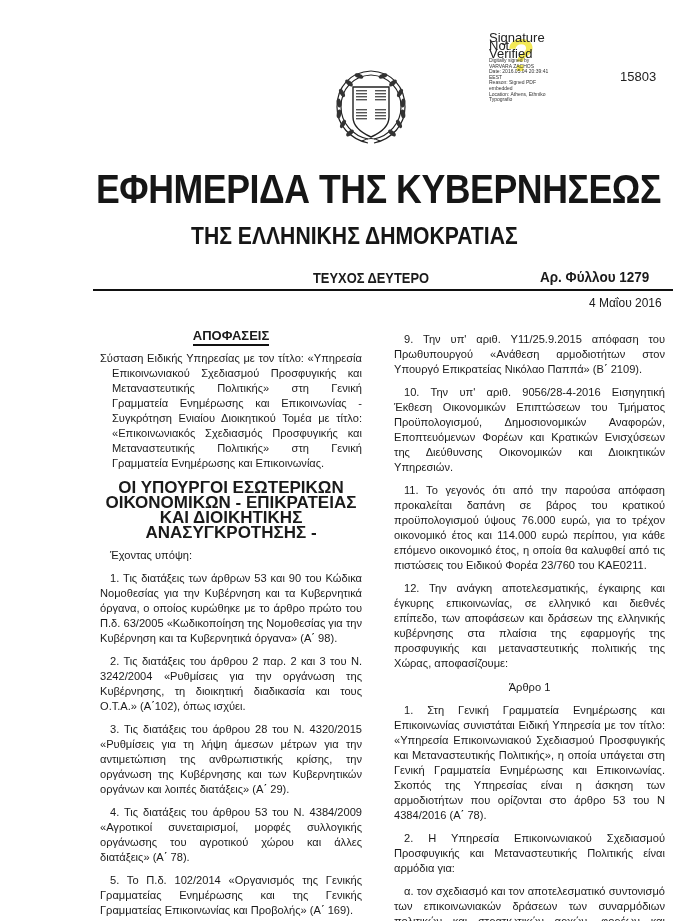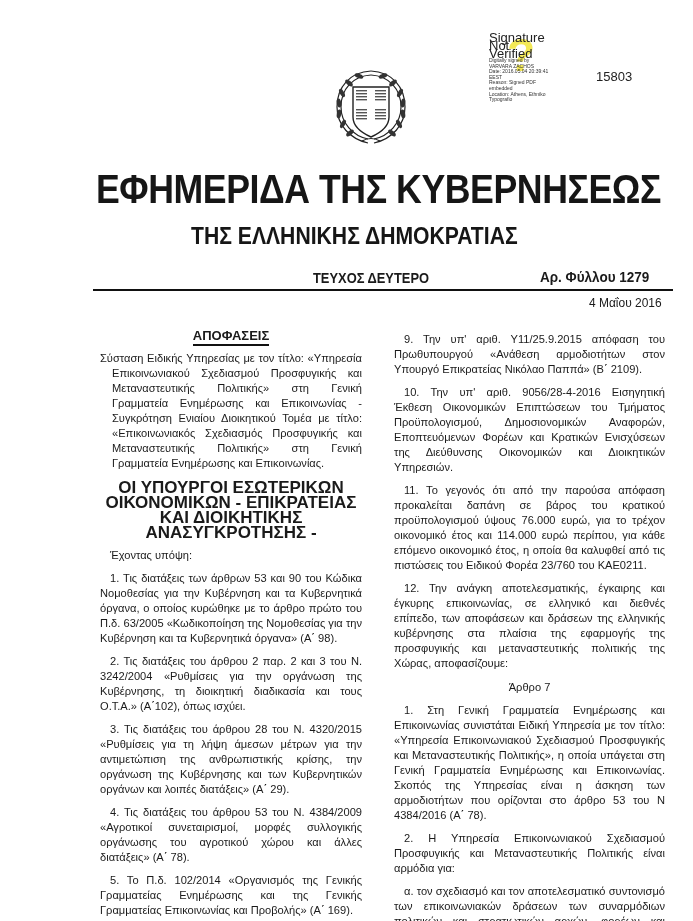--- a/index.html
+++ b/index.html
@@ -2,21 +2,21 @@
 <html><head>
 <meta charset="utf-8">
 <style>
   html, body { margin:0; padding:0; background:#ffffff; }
   body { width:693px; height:921px; position:relative; overflow:hidden; font-family:"Liberation Sans", sans-serif; color:#1a1a1a; }
   .abs { position:absolute; }
   .sig { left:489px; top:34px; width:66px; height:58px; font-size:5px; line-height:5.6px; color:#333; }
   .sig .t { font-size:13px; line-height:8px; color:#222; }
   .sig .q { position:absolute; left:18px; top:-4px; font-size:46px; font-weight:bold; color:#f2e63a; opacity:0.85; line-height:50px; z-index:0; }
   .sig .txt { position:relative; z-index:1; }
-  .pagenum { left:596px; top:69px; font-size:13px; color:#222; }
+  .pagenum { left:620px; top:69px; font-size:13px; color:#222; }
   .emblem { left:332px; top:67px; width:78px; height:80px; }
   .title1 { left:96px; top:166px; width:580px; font-size:41px; font-weight:bold; letter-spacing:-0.5px; transform:scaleX(0.87); transform-origin:left top; white-space:nowrap; color:#161616; }
   .title2 { left:191px; top:223px; font-size:23px; font-weight:bold; transform:scaleX(0.92); transform-origin:left top; white-space:nowrap; color:#161616; }
   .issue { left:313px; top:270px; font-size:14px; font-weight:bold; transform:scaleX(0.92); transform-origin:left top; white-space:nowrap; }
   .sheet { left:540px; top:268px; font-size:15px; font-weight:bold; transform:scaleX(0.9); transform-origin:left top; white-space:nowrap; }
   .rule { left:93px; top:289px; width:580px; height:2px; background:#111; }
   .date { left:589px; top:295px; font-size:13px; white-space:nowrap; transform:scaleX(0.92); transform-origin:left top; }
   .col { font-size:11.1px; line-height:15px; text-align:justify; }
   .col p { margin:8px; text-indent:10px; }
   .col p.noind { text-indent:0; }
@@ -119,19 +119,19 @@
   <p>5. Το Π.δ. 102/2014 «Οργανισμός της Γενικής Γραμματείας Ενημέρωσης και της Γενικής Γραμματείας Επικοινωνίας και Προβολής» (Α΄ 169).</p>
   <p>7. Την υπ' αριθ. Υ21/6.10.2015 απόφαση του Πρωθυπουργού «Ανάθεση αρμοδιοτήτων στον Αναπληρωτή Υπουργό Εσωτερικών και Διοικητικής Ανασυγκρότησης, Χριστόφορο Βερναρδάκη» (Β΄ 2144).</p>
 
 </div>
 
 <div class="abs col rightcol">
   <p>9. Την υπ' αριθ. Υ11/25.9.2015 απόφαση του Πρωθυπουργού «Ανάθεση αρμοδιοτήτων στον Υπουργό Επικρατείας Νικόλαο Παππά» (Β΄ 2109).</p>
   <p>10. Την υπ' αριθ. 9056/28-4-2016 Εισηγητική Έκθεση Οικονομικών Επιπτώσεων του Τμήματος Προϋπολογισμού, Δημοσιονομικών Αναφορών, Εποπτευόμενων Φορέων και Κρατικών Ενισχύσεων της Διεύθυνσης Οικονομικών και Διοικητικών Υπηρεσιών.</p>
   <p>11. Το γεγονός ότι από την παρούσα απόφαση προκαλείται δαπάνη σε βάρος του κρατικού προϋπολογισμού ύψους 76.000 ευρώ, για το τρέχον οικονομικό έτος και 114.000 ευρώ περίπου, για κάθε επόμενο οικονομικό έτος, η οποία θα καλυφθεί από τις πιστώσεις του Ειδικού Φορέα 23/760 του ΚΑΕ0211.</p>
   <p>12. Την ανάγκη αποτελεσματικής, έγκαιρης και έγκυρης επικοινωνίας, σε ελληνικό και διεθνές επίπεδο, των αποφάσεων και δράσεων της ελληνικής κυβέρνησης στα πλαίσια της εφαρμογής της προσφυγικής και μεταναστευτικής πολιτικής της Χώρας, αποφασίζουμε:</p>
-  <div class="article">Άρθρο 7</div>
+  <div class="article">Άρθρο 1</div>
   <p>1. Στη Γενική Γραμματεία Ενημέρωσης και Επικοινωνίας συνιστάται Ειδική Υπηρεσία με τον τίτλο: «Υπηρεσία Επικοινωνιακού Σχεδιασμού Προσφυγικής και Μεταναστευτικής Πολιτικής», η οποία υπάγεται στη Γενική Γραμματεία Ενημέρωσης και Επικοινωνίας. Σκοπός της Υπηρεσίας είναι η άσκηση των αρμοδιοτήτων που ορίζονται στο άρθρο 53 του Ν 4384/2016 (Α΄ 78).</p>
   <p>2. Η Υπηρεσία Επικοινωνιακού Σχεδιασμού Προσφυγικής και Μεταναστευτικής Πολιτικής είναι αρμόδια για:</p>
   <p>α. τον σχεδιασμό και τον αποτελεσματικό συντονισμό των επικοινωνιακών δράσεων των συναρμόδιων πολιτικών και στρατιωτικών αρχών, φορέων και υπηρεσιών που είναι υπεύθυνες για την εφαρμογή της προσφυγικής και μεταναστευτικής πολιτικής της Χώρας, στα πλαίσια υποστήριξης του έργου του Κυβερνητικού Συμβουλίου Προσφυγικής και Μεταναστευτικής Πολιτικής (Π.Υ.Σ. 7 της 19-3-2016 ΦΕΚ Α΄ 43/2016).</p>
   <p>β. Την ενημέρωση των εκπροσώπων των ελληνικών και διεθνών μέσων μαζικής ενημέρωσης για θέματα σχετικά με την προσφυγική και μεταναστευτική πολιτική.</p>
 
 </div>
 
 </body></html>

